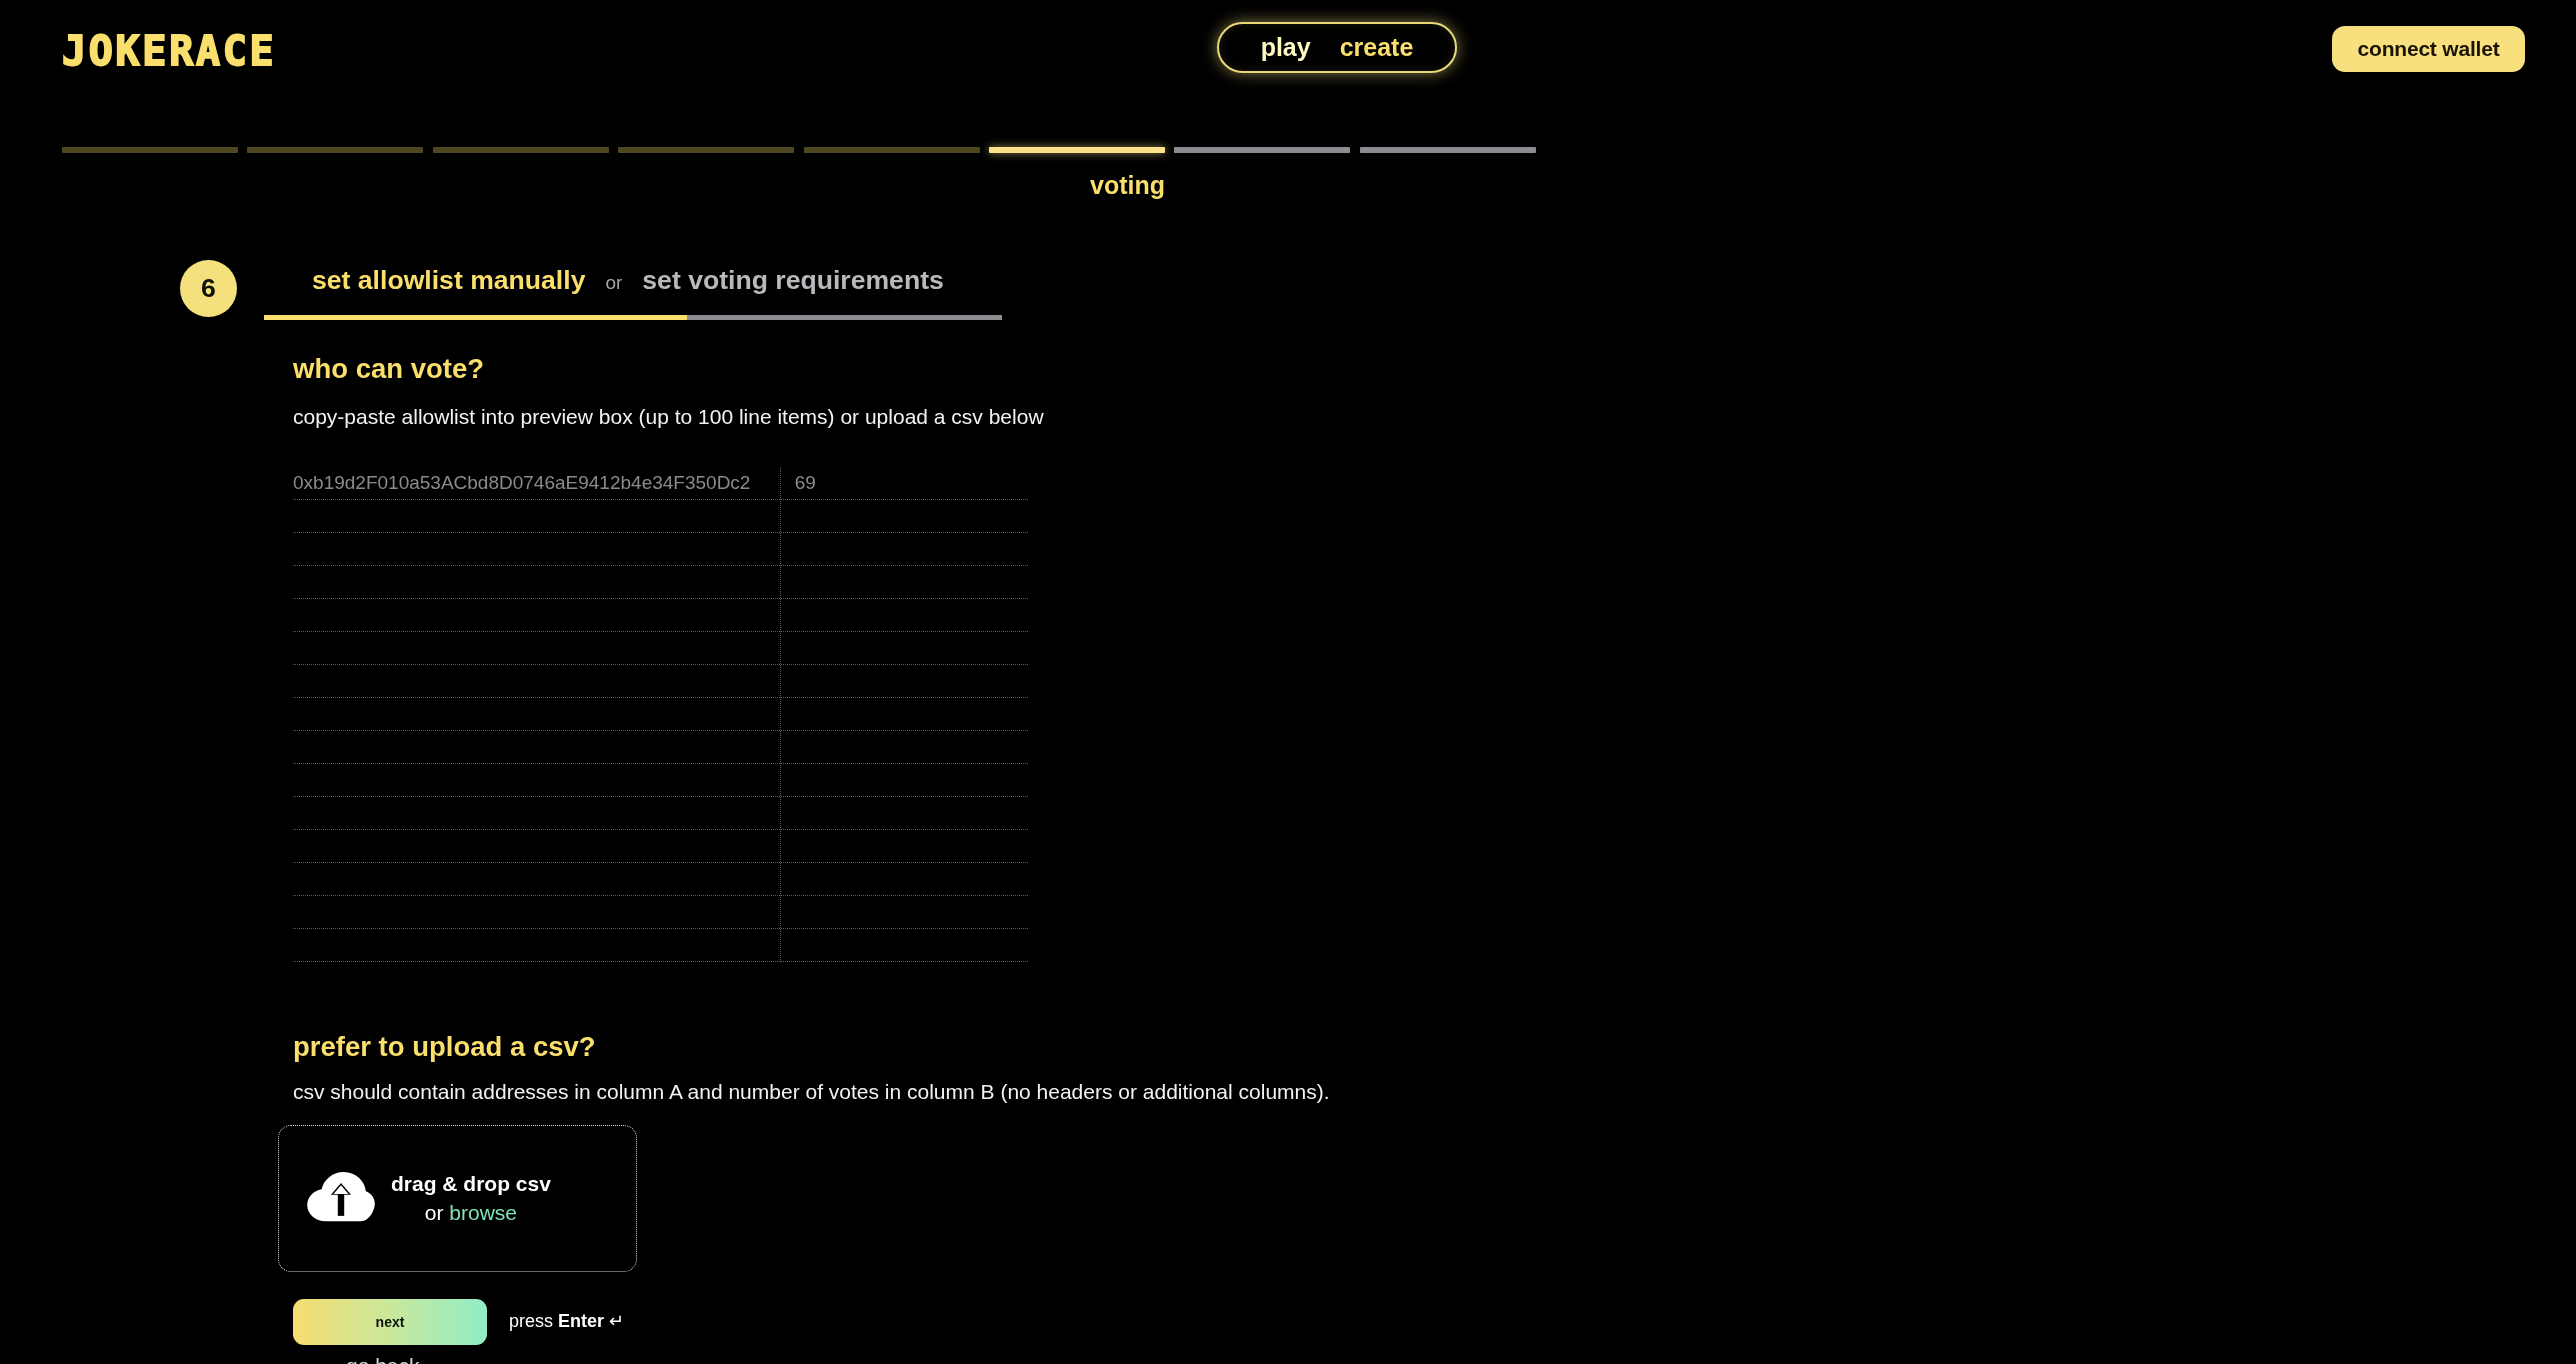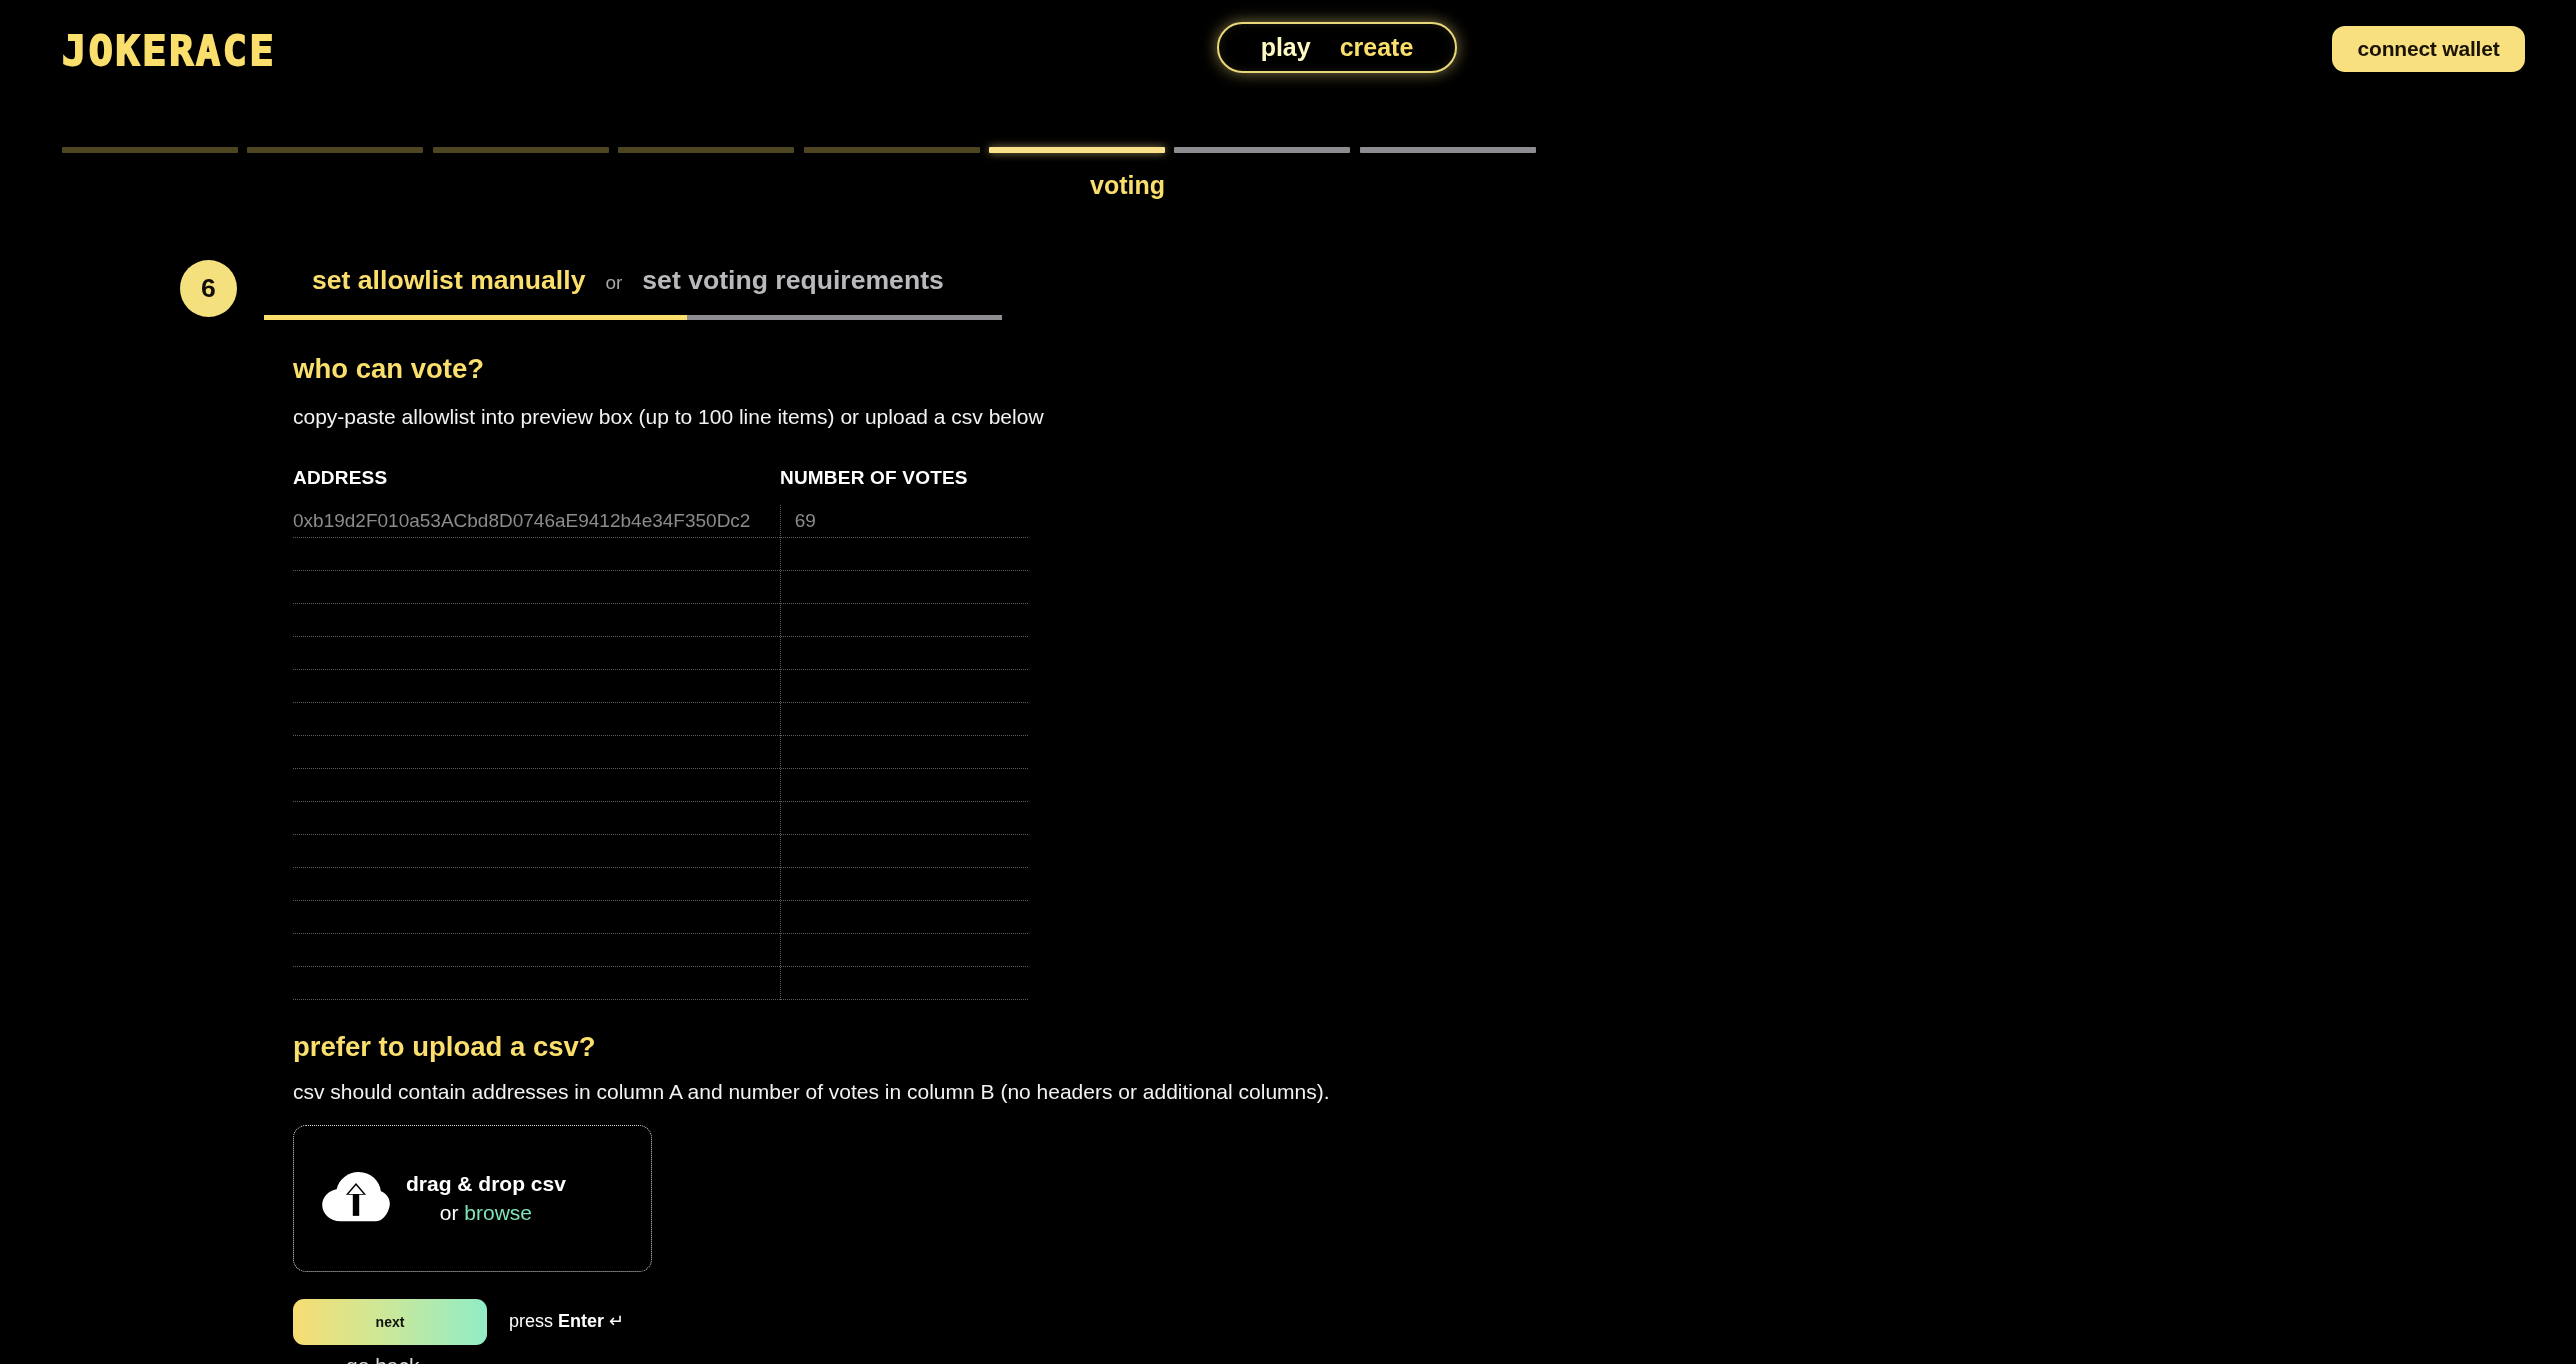--- a/index.html
+++ b/index.html
@@ -255,21 +255,21 @@
     width: 1283px;
   }
   .csv-desc {
     margin-top: 19px;
     font-size: 21px;
     color: #f2f2f2;
   }
 
   .dropzone {
     position: absolute;
-    left: 293px;
+    left: 278px;
     top: 1125px;
     width: 359px;
     height: 147px;
     border: 1.8px dotted #d8d8d8;
     border-radius: 13px;
     display: flex;
     align-items: center;
     gap: 16.5px;
     padding-left: 27.5px;
     cursor: pointer;
@@ -354,24 +354,20 @@
     <div class="ul-inactive" style="width:315px"></div>
   </div>
 </div>
 
 <div class="body-wrap">
   <div class="h-yellow">who can vote?</div>
   <div class="sub-text">copy-paste allowlist into preview box (up to 100 line items) or upload a csv below</div>
 </div>
 
 <div class="table">
-  <div class="th-row">
-    <div class="th th-address">ADDRESS</div>
-    <div class="th th-votes">NUMBER OF VOTES</div>
-  </div>
   <div class="grid" id="grid-root">
     <div class="col-divider"></div>
   <div class="grid-row">
         <div class="cell-address">0xb19d2F010a53ACbd8D0746aE9412b4e34F350Dc2</div>
         <div class="cell-votes">69</div>
       </div>
       <div class="grid-row">
         <div class="cell-address"></div>
         <div class="cell-votes"></div>
       </div>

